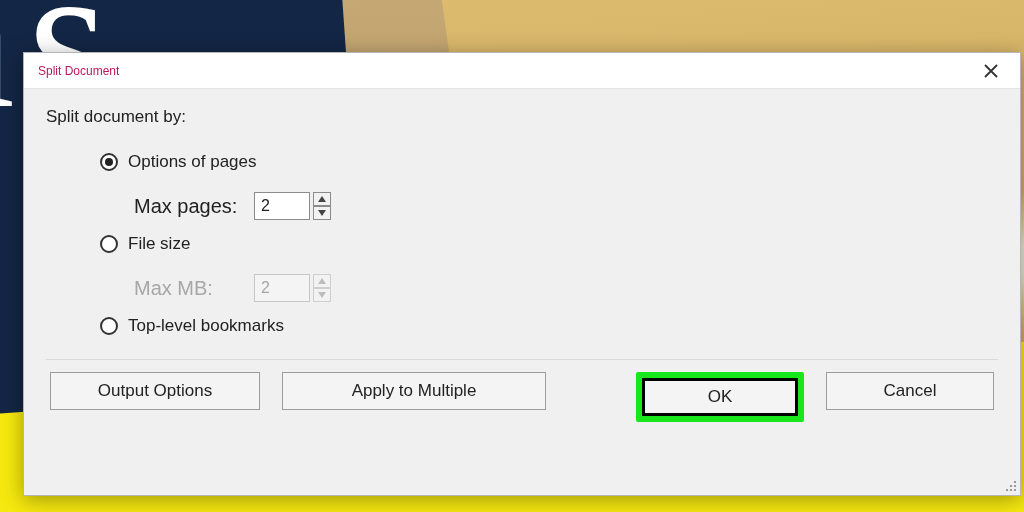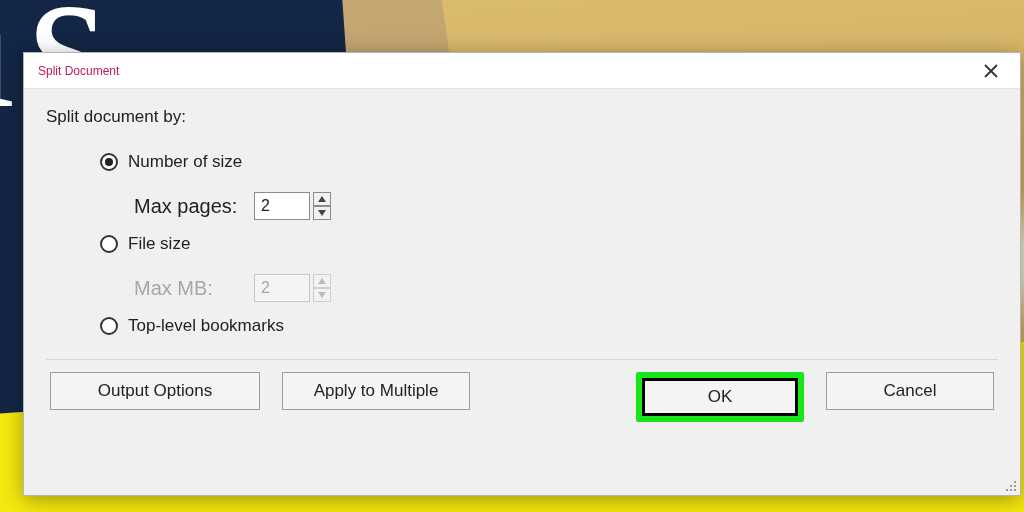--- a/index.html
+++ b/index.html
@@ -149,21 +149,21 @@
   .btn {
     height: 38px;
     background:#f4f4f4;
     border:1px solid #9c9c9c;
     font-size: 17px;
     color:#222;
     cursor:pointer;
     display:flex; align-items:center; justify-content:center;
   }
   .btn-output   { width: 210px; }
-  .btn-multiple { width: 188px; }
+  .btn-multiple { width: 264px; }
   .spacer { flex:1; }
   .ok-wrap {
     padding: 6px;
     background: #17e61a;
     border-radius: 2px;
   }
   .btn-ok {
     width: 156px;
     background:#f4f4f4;
     border:3px solid #000000;
@@ -197,21 +197,21 @@
             <path d="M1 1 L13 13 M13 1 L1 13" stroke="#333" stroke-width="1.8" fill="none"></path>
           </svg>
       </div>
     </div>
 
     <div class="content">
       <div class="section-label">Split document by:</div>
 
       <div class="opt">
         <div class="radio checked"></div>
-        <div>Number of size</div>
+        <div>Options of pages</div>
       </div>
       <div class="sub">
         <div class="lbl">Max pages:</div>
         <div class="numbox">
           <input class="numfield" value="2" style="">
           <div class="spinners">
             <div class="spin">
                 <svg viewBox="0 0 8 6">
                   <path d="M0 6 L4 0 L8 6 Z"></path>
                 </svg>

